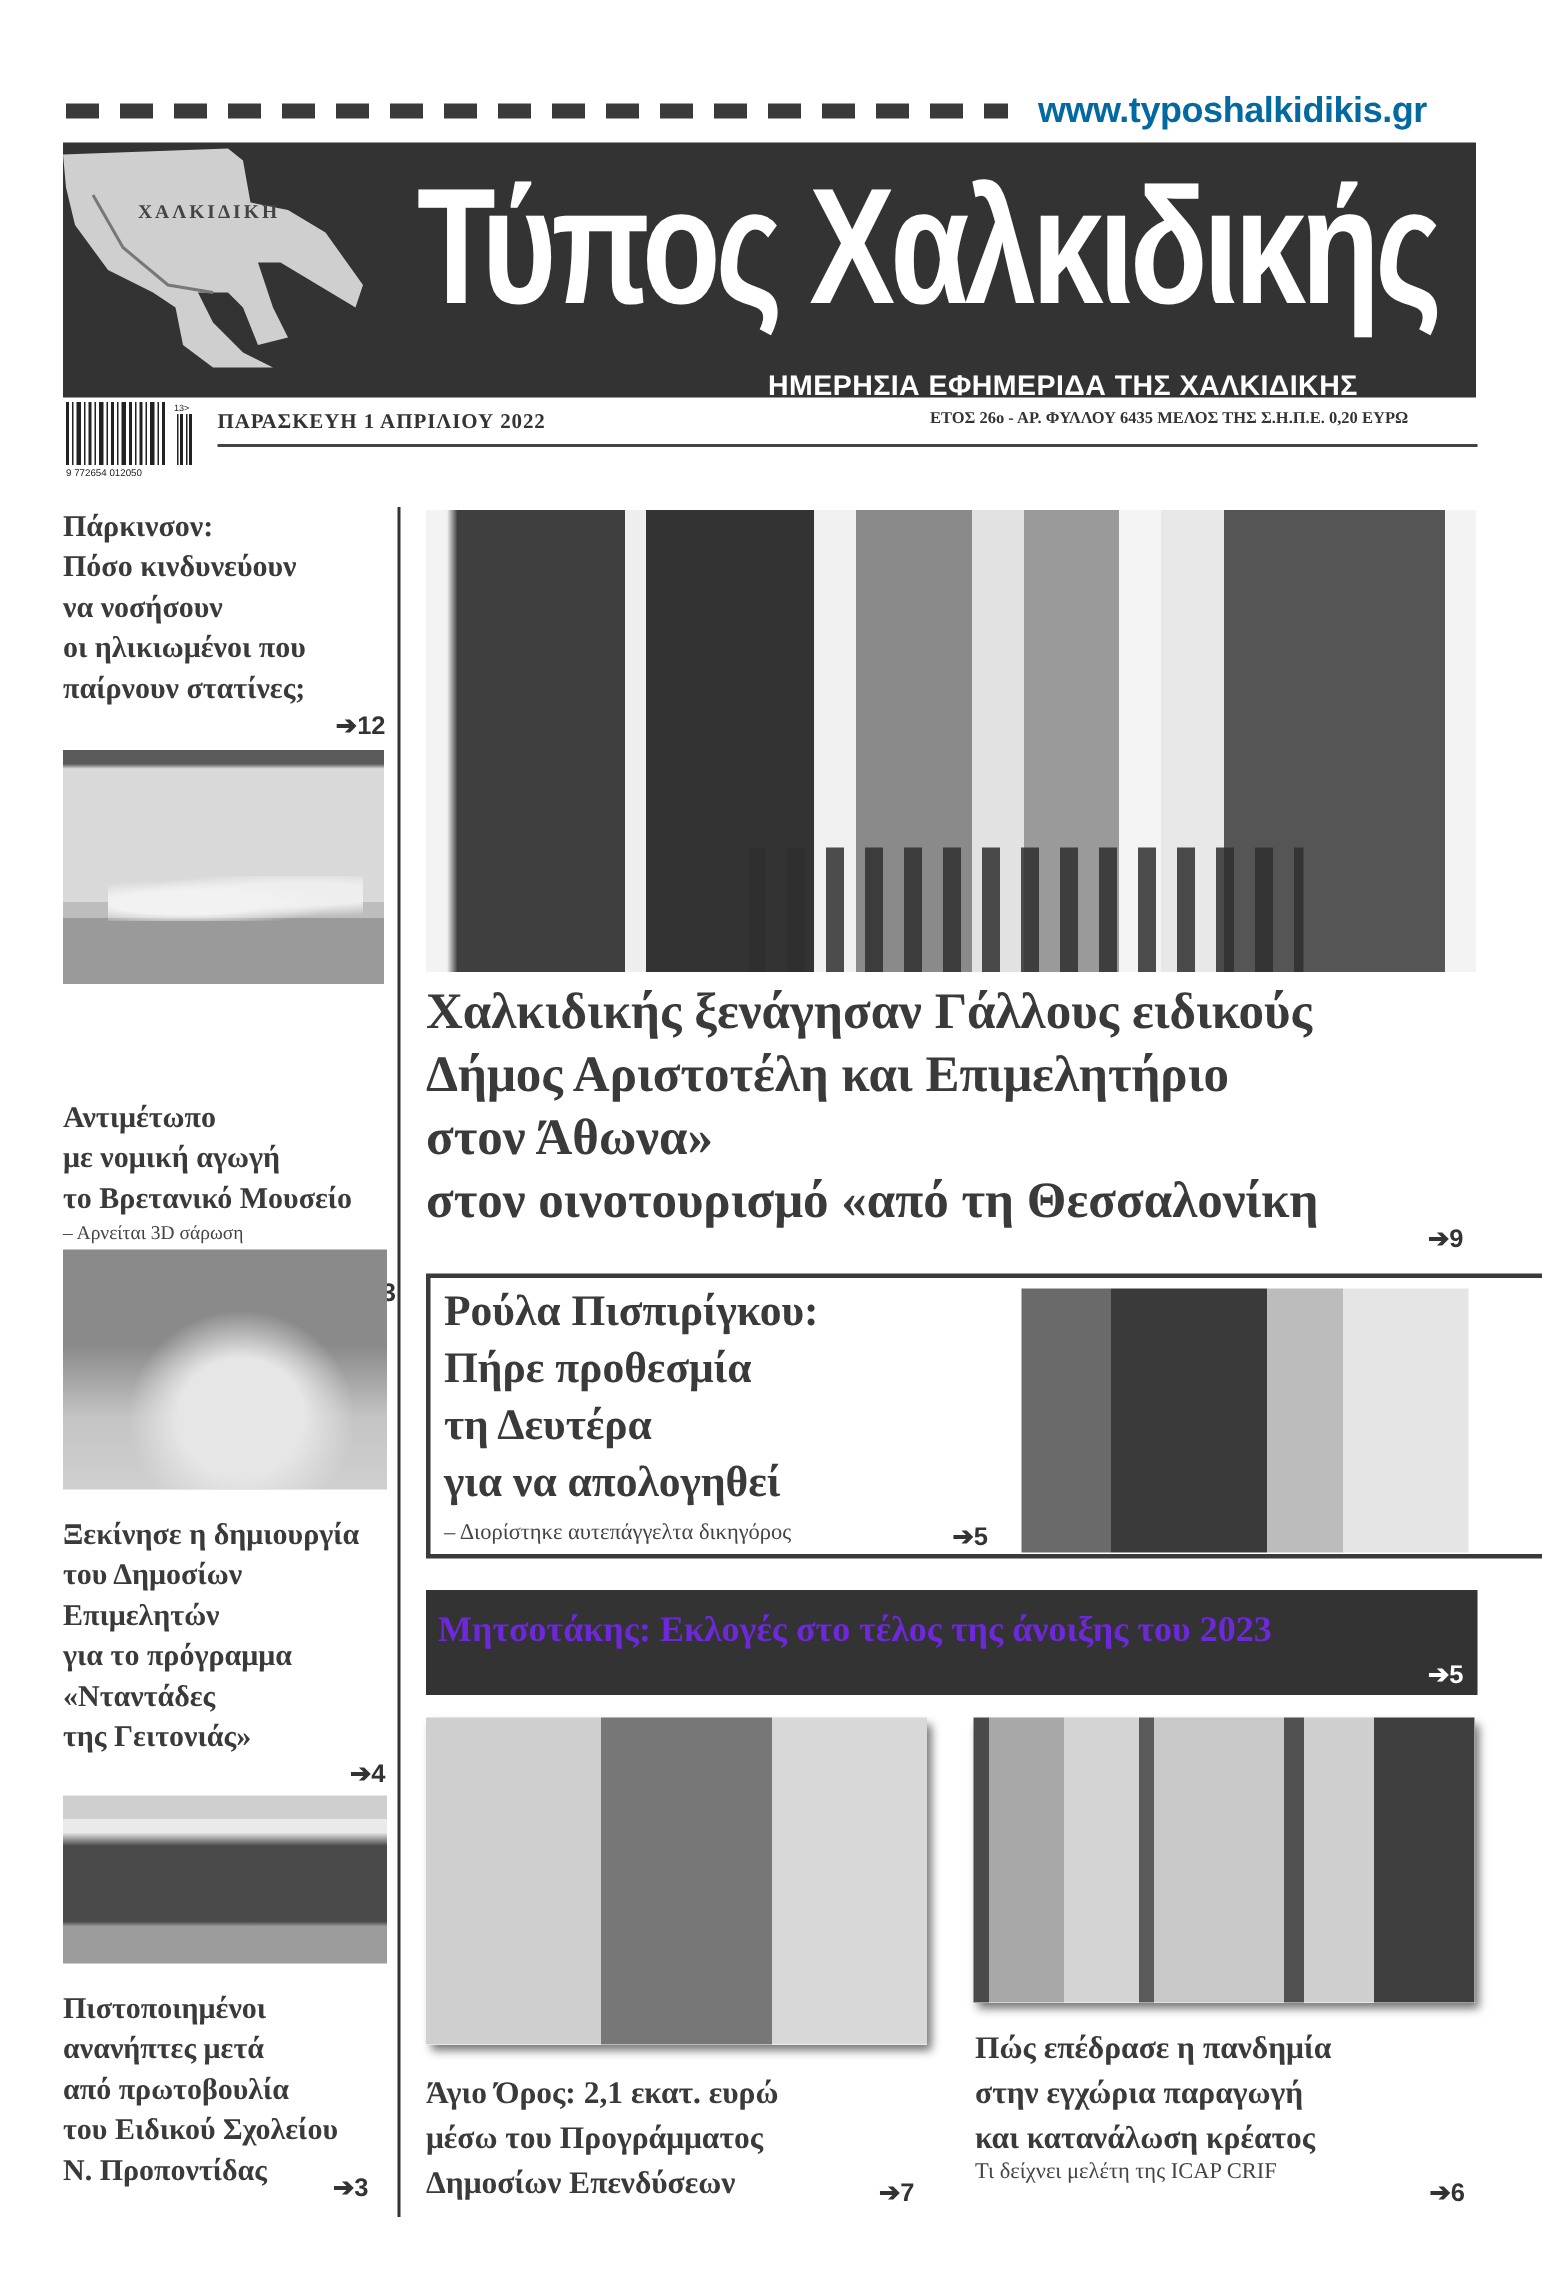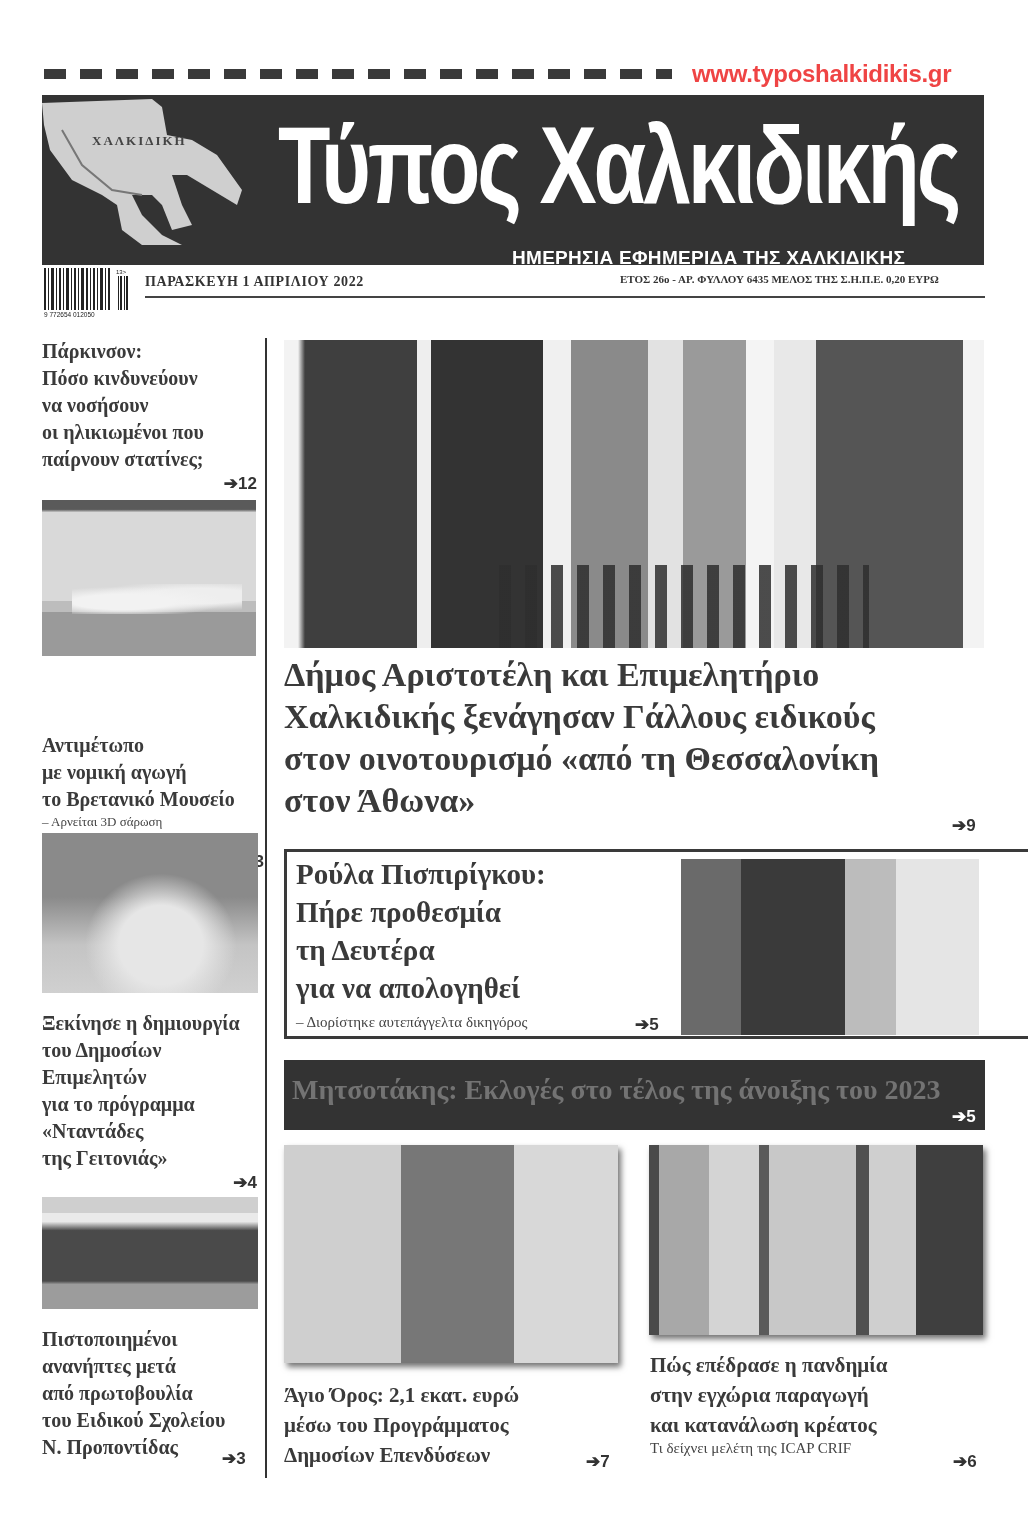--- a/index.html
+++ b/index.html
@@ -1,21 +1,21 @@
 <!DOCTYPE html>
 <html><head>
 <meta charset="utf-8">
 <style>
   * { box-sizing: border-box; margin: 0; padding: 0; }
   body { width: 1028px; height: 1524px; background: #ffffff; position: relative; overflow: hidden; font-family: "Liberation Serif", serif; color: #3a3a3a; }
   .abs { position: absolute; }
 
   
   .dashes { left: 44px; top: 69px; width: 628px; height: 10px; background: repeating-linear-gradient(90deg, #3a3a3a 0 22px, transparent 22px 36px); }
-  .site-url { left: 692px; top: 60px; font-family: "Liberation Sans", sans-serif; font-weight: bold; font-size: 24px; color: #ef4444; letter-spacing: -0.3px; }
+  .site-url { left: 692px; top: 60px; font-family: "Liberation Sans", sans-serif; font-weight: bold; font-size: 24px; color: #0369a1; letter-spacing: -0.3px; }
   .mast { left: 42px; top: 95px; width: 942px; height: 170px; background: #333333; }
   .mast-map { left: 42px; top: 95px; width: 220px; height: 170px; }
   .mast-title { left: 278px; top: 100px; width: 706px; font-family: "Liberation Sans", sans-serif; font-weight: bold; color: #fff; font-size: 110px; line-height: 130px; letter-spacing: -4px; transform: scaleX(0.78); transform-origin: left top; white-space: nowrap; }
   .mast-sub { left: 512px; top: 247px; font-family: "Liberation Sans", sans-serif; font-weight: bold; color: #fff; font-size: 19px; letter-spacing: 0.3px; white-space: nowrap; height: 18px; overflow: hidden; }
   .barcode { left: 44px; top: 268px; width: 90px; height: 50px; }
   .date { left: 145px; top: 274px; font-size: 14px; font-weight: bold; letter-spacing: 0.6px; color: #333; }
   .issue { left: 620px; top: 273px; font-size: 11px; font-weight: bold; color: #333; white-space: nowrap; }
   .rule-top { left: 145px; top: 296px; width: 840px; height: 2px; background: #444; }
 
   
@@ -26,21 +26,21 @@
   .ref { font-family: "Liberation Sans", sans-serif; font-weight: bold; font-size: 17px; color: #333; white-space: nowrap; }
   .sub { font-size: 13px; line-height: 17px; color: #444; }
 
   
   .photo { background: #bdbdbd; overflow: hidden; }
 
   .main-head { left: 284px; top: 654px; width: 700px; font-weight: bold; font-size: 34px; line-height: 42px; color: #3a3a3a; }
   .box-roula { left: 284px; top: 849px; width: 764px; height: 190px; border: 3px solid #3a3a3a; }
   .box-head { font-weight: bold; font-size: 29px; line-height: 38px; color: #3a3a3a; }
   .banner { left: 284px; top: 1060px; width: 701px; height: 70px; background: #333; }
-  .banner-text { left: 292px; top: 1074px; color: #737373; font-weight: bold; font-size: 28px; white-space: nowrap; }
+  .banner-text { left: 292px; top: 1074px; color: #6d28d9; font-weight: bold; font-size: 24px; white-space: nowrap; }
   .shadow { box-shadow: 3px 4px 6px rgba(0,0,0,0.55); }
   .bot-head { font-weight: bold; font-size: 21px; line-height: 30px; color: #3a3a3a; }
 </style>
 </head>
 <body>
 
 <div class="abs dashes"></div>
 <div class="abs site-url">www.typoshalkidikis.gr</div>
 
 <div class="abs mast"></div>
@@ -139,24 +139,24 @@
     <div>Ν. Προποντίδας</div>
   </div>
 </div>
 <div class="abs ref" style="left:222px;top:1448px;">➔3</div>
 
 <div class="abs photo" style="left:284px;top:340px;width:700px;height:308px;background:linear-gradient(90deg,#f3f3f3 0 2%,#3f3f3f 3% 19%,#eeeeee 19% 21%,#333 21% 37%,#f0f0f0 37% 41%,#8a8a8a 41% 52%,#e2e2e2 52% 57%,#9a9a9a 57% 66%,#f4f4f4 66% 70%,#e8e8e8 70% 76%,#555 76% 97%,#f3f3f3 97%);">
   <div style="position:absolute;left:215px;top:225px;width:370px;height:83px;background:repeating-linear-gradient(90deg,#2e2e2e 0 12px,transparent 12px 26px);opacity:0.85;"></div>
 </div>
 
 <div class="abs main-head">
+  <div>Χαλκιδικής ξενάγησαν Γάλλους ειδικούς</div>
   <div>Δήμος Αριστοτέλη και Επιμελητήριο</div>
-  <div>Χαλκιδικής ξενάγησαν Γάλλους ειδικούς</div>
+  <div>στον Άθωνα»</div>
   <div>στον οινοτουρισμό «από τη Θεσσαλονίκη</div>
-  <div>στον Άθωνα»</div>
 </div>
 <div class="abs ref" style="left:952px;top:815px;">➔9</div>
 
 <div class="abs box-roula">
   <div class="abs box-head" style="left:9px;top:3px;">
     <div>Ρούλα Πισπιρίγκου:</div>
     <div>Πήρε προθεσμία</div>
     <div>τη Δευτέρα</div>
     <div>για να απολογηθεί</div>
   </div>

